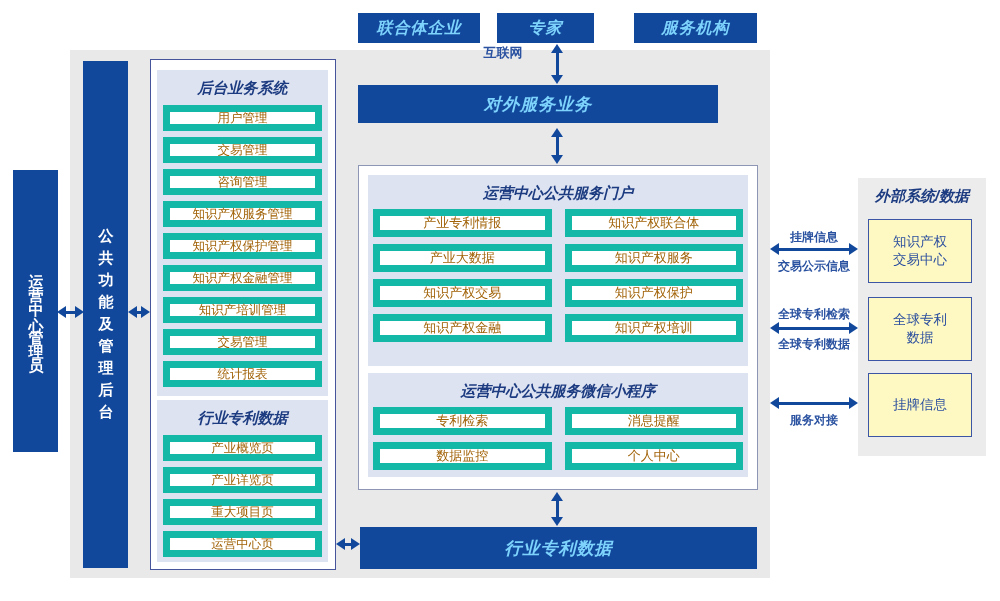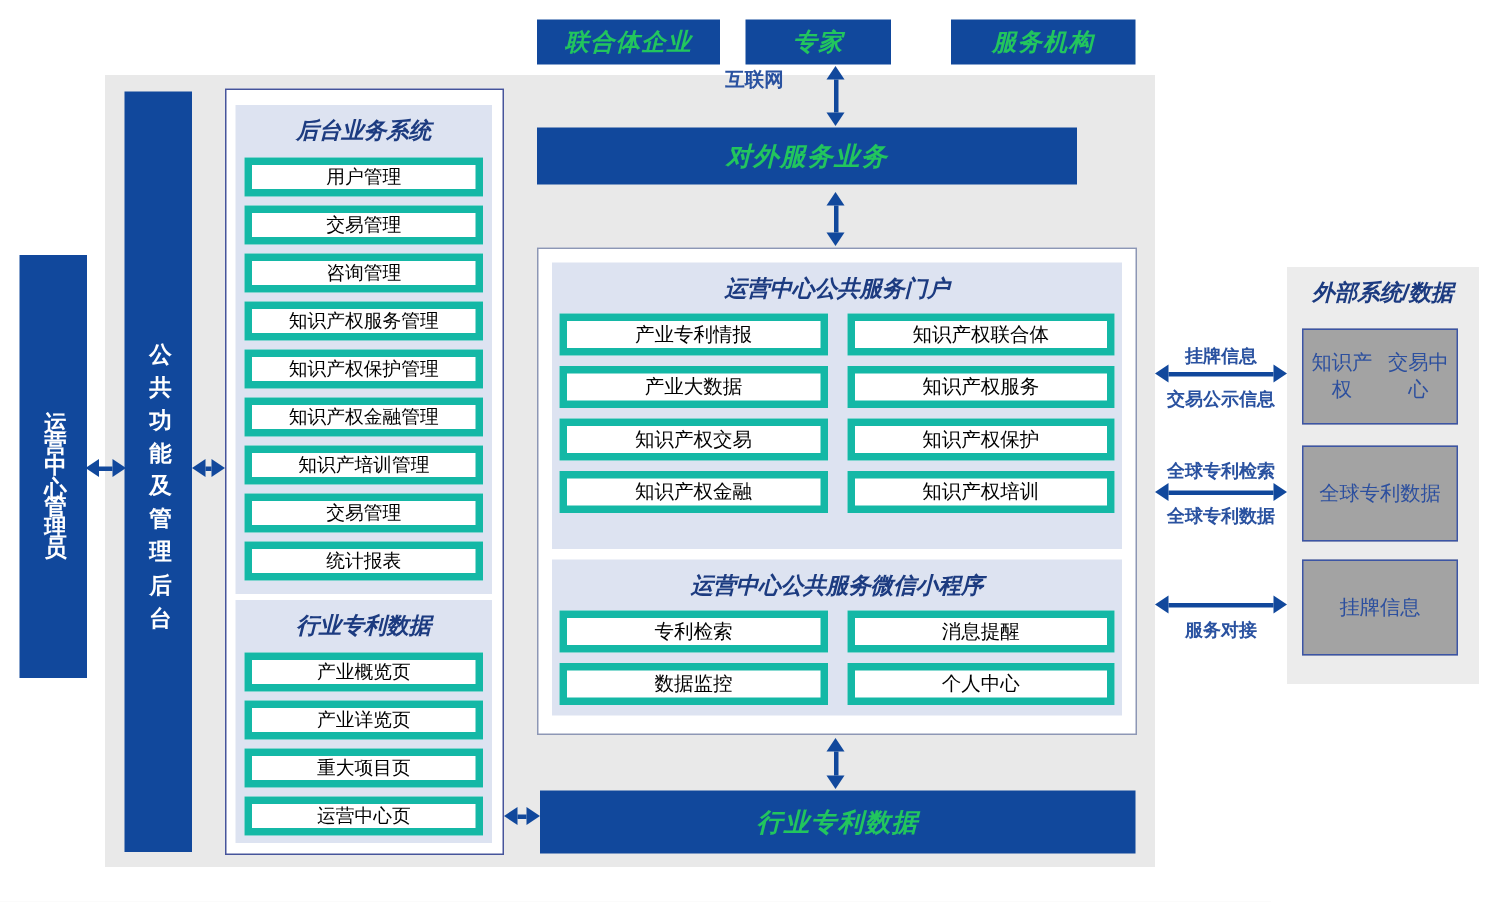--- a/index.html
+++ b/index.html
@@ -5,48 +5,48 @@
   html,body{margin:0;padding:0;background:#ffffff;}
   .stage{
     position:relative;width:1000px;height:601px;overflow:hidden;
     font-family:"Liberation Sans",sans-serif;background:#ffffff;
   }
   .abs{position:absolute;}
   .bg-main{background:#e9e9e9;}
   .bg-right{background:#ececec;}
 
   .bluebox{
-    background:#11489c;color:#22c55e;font-weight:bold;font-style:italic;
+    background:#11489c;color:#7dd3fc;font-weight:bold;font-style:italic;
     display:flex;align-items:center;justify-content:center;letter-spacing:1px;
   }
   .vbar{
     background:#11489c;color:#ffffff;font-weight:bold;
     writing-mode:vertical-rl;text-orientation:upright;
     display:flex;align-items:center;justify-content:center;font-size:15px;
   }
   .outer-panel{background:#ffffff;border:1.5px solid #46549b;box-sizing:border-box;}
   .outer-panel-gray{background:#ffffff;border:1px solid #8d97b5;box-sizing:border-box;}
   .lav{background:#dde3f1;box-sizing:border-box;}
   .ptitle{
     color:#1c3b80;font-weight:bold;font-style:italic;text-align:center;
     font-size:15px;line-height:26px;margin-top:5px;
   }
   .item{
-    background:#ffffff;border:5px solid #14b8a6;color:#000000;font-size:12.5px;
+    background:#ffffff;border:7px solid #14b8a6;color:#a16207;font-size:12.5px;
     display:flex;align-items:center;justify-content:center;box-sizing:border-box;font-family:Liberation Serif, serif;
   }
   .col-list{display:flex;flex-direction:column;gap:6px;padding:4px 6px 0 6px;}
   .col-list .item{height:26px;flex:0 0 auto;}
   .grid2{display:grid;grid-template-columns:1fr 1fr;gap:7px 13px;padding:3px 5px 0 5px;text-align:center;}
   .grid2 .item{height:28px;font-size:13px;}
 
   .extbox{
-    background:#a3a3a3;border:1.5px solid #3c55a5;box-sizing:border-box;
+    background:#fef9c3;border:1.5px solid #3c55a5;box-sizing:border-box;
     color:#2c4f9e;font-size:13.5px;line-height:1.35;
-    display:flex;flex-direction:row;align-items:center;justify-content:center;text-align:center;
+    display:flex;flex-direction:column;align-items:center;justify-content:center;text-align:center;
   }
   .lbl{color:#2a52a0;font-size:12px;font-weight:bold;text-align:center;white-space:nowrap;}
 
   
   .ah{position:absolute;height:3px;background:#11489c;}
   .ah::before{content:'';position:absolute;left:-9px;top:-5px;width:0;height:0;
     border-top:6.5px solid transparent;border-bottom:6.5px solid transparent;border-right:9px solid #11489c;}
   .ah::after{content:'';position:absolute;right:-9px;top:-5px;width:0;height:0;
     border-top:6.5px solid transparent;border-bottom:6.5px solid transparent;border-left:9px solid #11489c;}
   .av{position:absolute;width:3px;background:#11489c;}

